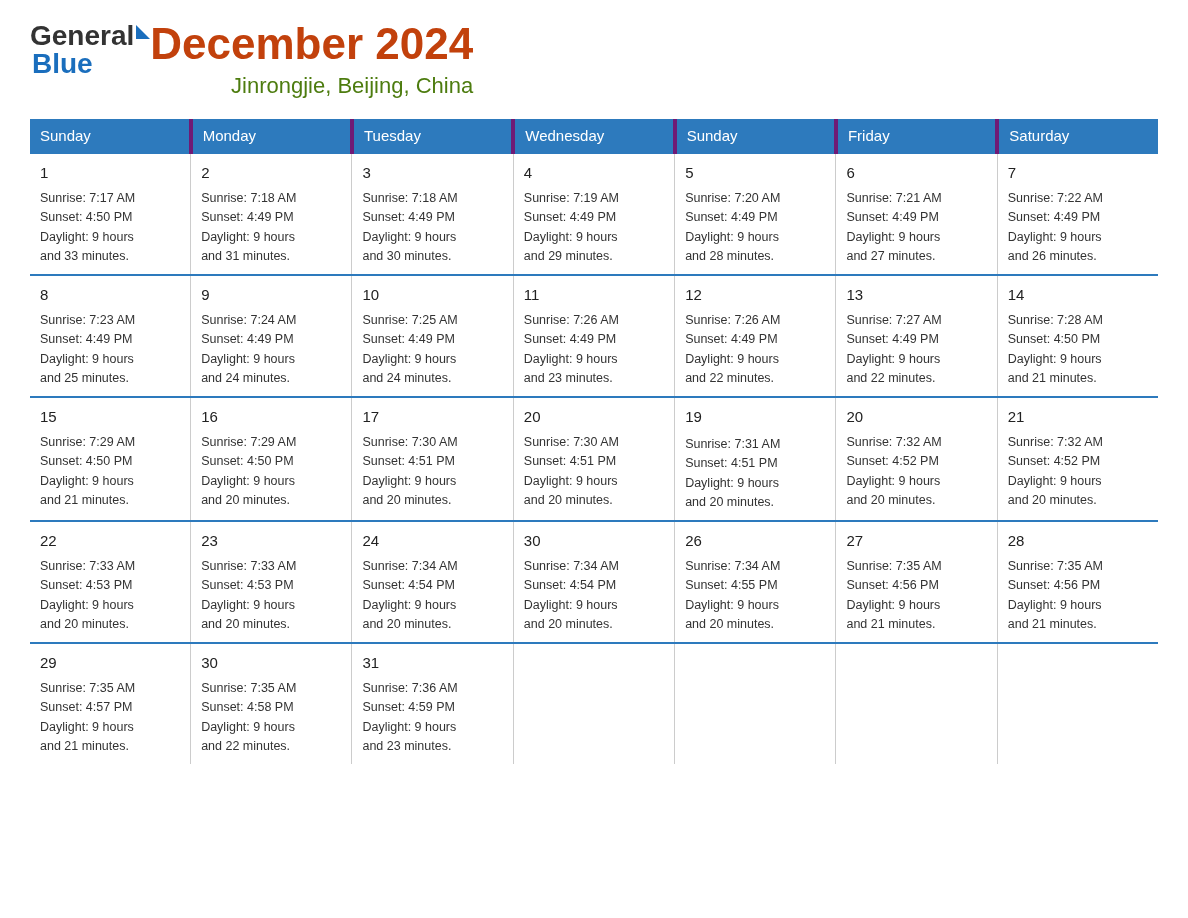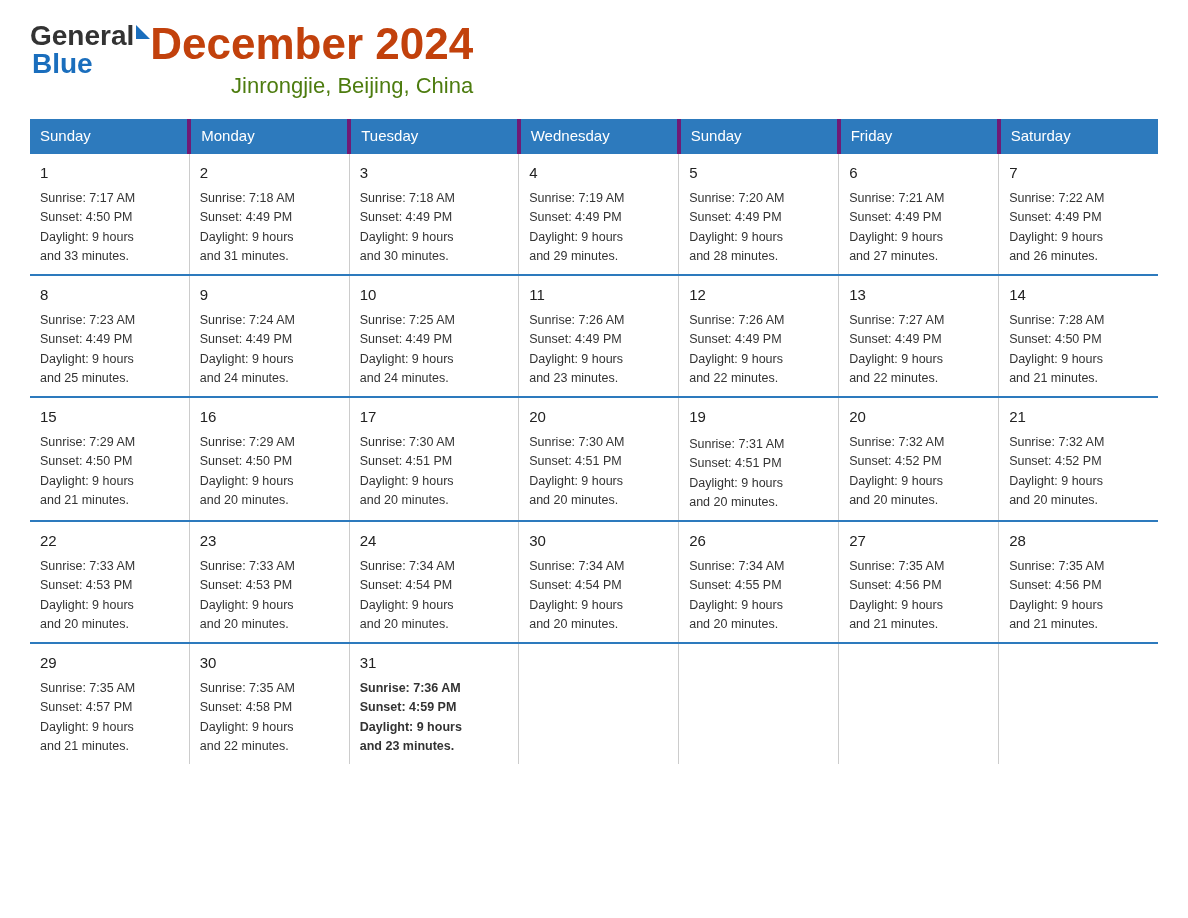--- a/index.html
+++ b/index.html
@@ -353,21 +353,21 @@
         </td>
         <td>
           <span class="day-num">30</span>
           <div class="day-info" style="white-space: pre-line;">Sunrise: 7:35 AM
 Sunset: 4:58 PM
 Daylight: 9 hours
 and 22 minutes.</div>
         </td>
         <td>
           <span class="day-num">31</span>
-          <div class="day-info" style="white-space: pre-line; font-weight: bold;">Sunrise: 7:36 AM
+          <div class="day-info" style="white-space: pre-line;">Sunrise: 7:36 AM
 Sunset: 4:59 PM
 Daylight: 9 hours
 and 23 minutes.</div>
         </td>
         <td></td>
         <td></td>
         <td></td>
         <td></td>
       </tr>
     </tbody>

